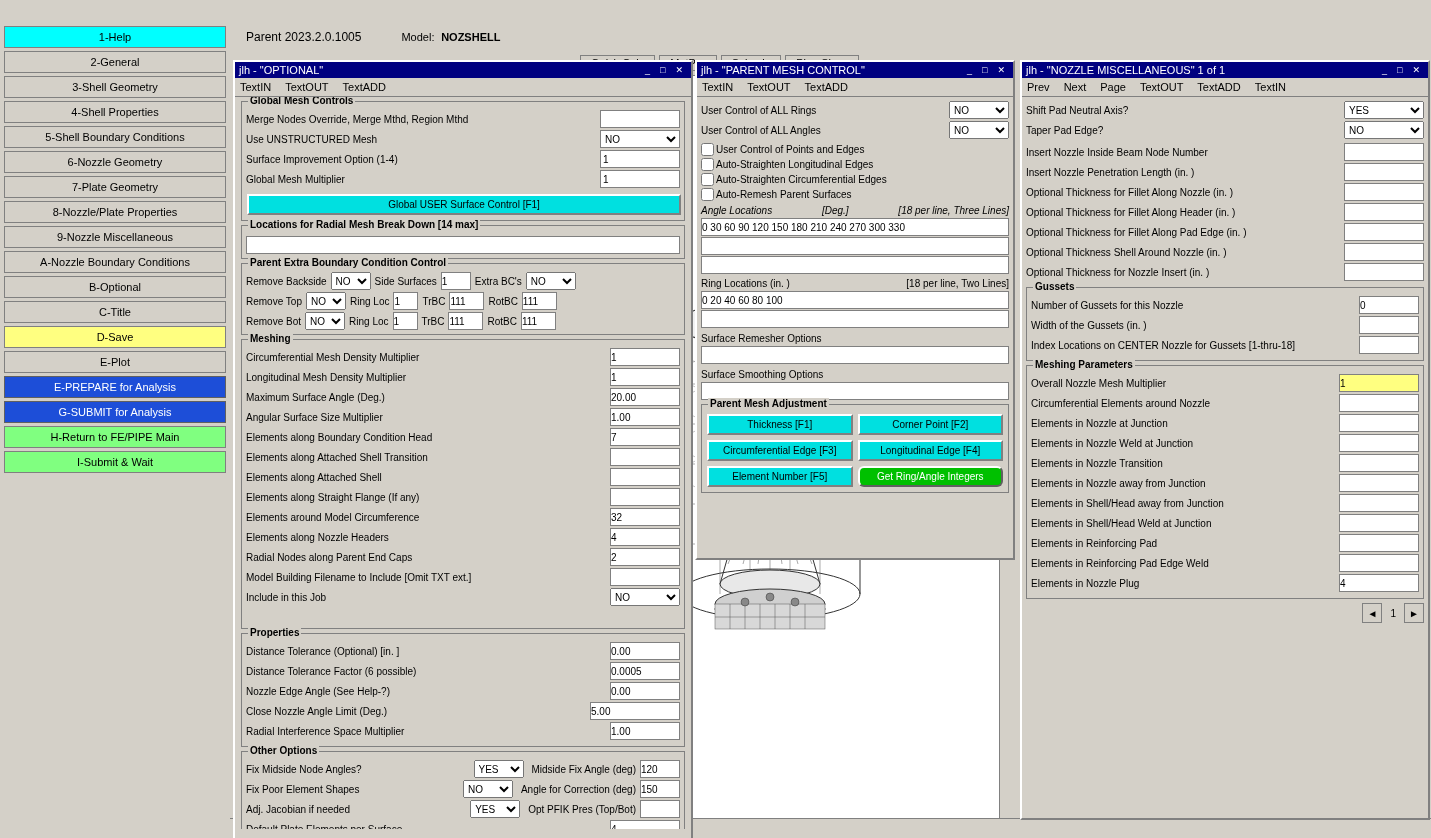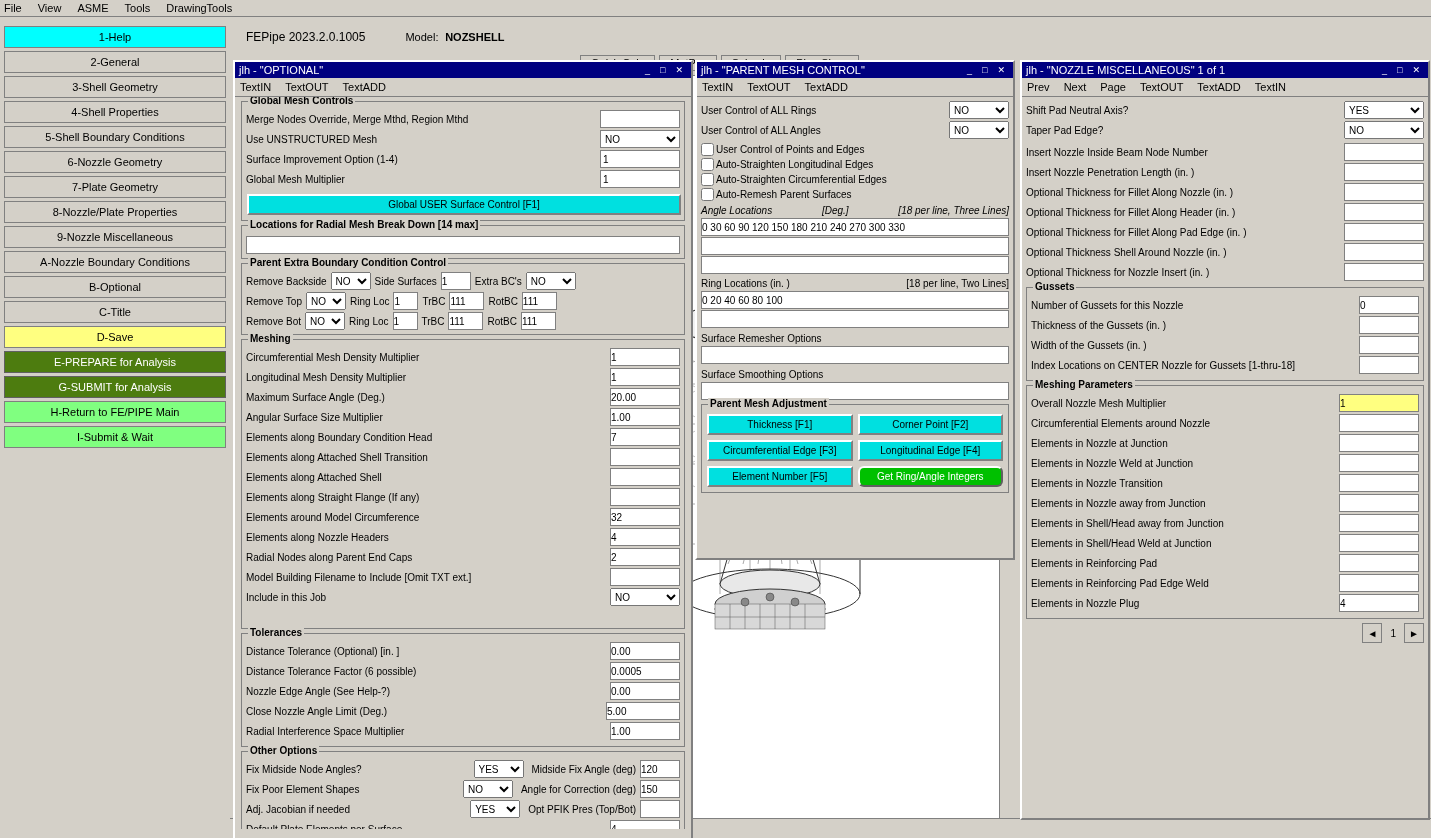--- a/index.html
+++ b/index.html
@@ -10,21 +10,21 @@
     
     
     .menubar { background: #d4d0c8; padding: 2px 4px; display: flex; gap: 16px; border-bottom: 1px solid #808080; }
     .menubar span { cursor: pointer; font-size: 11px; }
     
     
     .sidebar { position: absolute; top: 22px; left: 0; width: 230px; bottom: 0; background: #d4d0c8; padding: 4px; }
     
     .sidebar-btn { display: block; width: 100%; text-align: center; padding: 4px 2px; margin-bottom: 3px; border: 1px solid #808080; cursor: pointer; font-size: 11px; background: #d4d0c8; }
     .sidebar-btn.cyan { background: #00ffff; border: 1px solid #808080; }
-    .sidebar-btn.green { background: #4d7c0f; color: white; border: 1px solid #606060; }
+    .sidebar-btn.green { background: #1d4ed8; color: white; border: 1px solid #606060; }
     .sidebar-btn.green-light { background: #80ff80; border: 1px solid #808080; }
     .sidebar-btn.yellow { background: #ffff80; border: 1px solid #808080; }
     
     
     .title-area { position: absolute; top: 22px; left: 230px; right: 0; height: 30px; background: #d4d0c8; display: flex; align-items: center; padding: 0 16px; gap: 40px; }
     
     
     .toolbar { position: absolute; top: 50px; left: 230px; right: 0; height: 30px; background: #d4d0c8; display: flex; align-items: center; gap: 4px; padding: 2px 8px; }
     .toolbar-btn { padding: 2px 12px; border: 1px solid #808080; background: #d4d0c8; cursor: pointer; }
     
@@ -56,50 +56,44 @@
     .view-3d { position: absolute; top: 80px; left: 540px; width: 460px; height: 758px; background: white; border: 1px solid #808080; display: flex; align-items: center; justify-content: center; }
     
     input[type="text"], input[type="number"] { font-size: 10px; }
     select { font-size: 10px; }
   </style>
 </head>
 <body>
 
 <div class="app-window">
 
-  <div class="menubar">
-    <span>File</span>
-    <span>View</span>
-    <span>ASME</span>
-    <span>Tools</span>
-    <span>DrawingTools</span>
-  </div>
 
   <div class="sidebar">
     <button class="sidebar-btn cyan">1-Help</button>
     <button class="sidebar-btn">2-General</button>
     <button class="sidebar-btn">3-Shell  Geometry</button>
     <button class="sidebar-btn">4-Shell  Properties</button>
     <button class="sidebar-btn">5-Shell  Boundary Conditions</button>
     <button class="sidebar-btn">6-Nozzle Geometry</button>
     <button class="sidebar-btn">7-Plate  Geometry</button>
     <button class="sidebar-btn">8-Nozzle/Plate Properties</button>
     <button class="sidebar-btn">9-Nozzle Miscellaneous</button>
     <button class="sidebar-btn">A-Nozzle Boundary Conditions</button>
     <button class="sidebar-btn">B-Optional</button>
     <button class="sidebar-btn">C-Title</button>
     <button class="sidebar-btn yellow">D-Save</button>
+    <button class="sidebar-btn">E-Plot</button>
     <button class="sidebar-btn green">E-PREPARE for Analysis</button>
     <button class="sidebar-btn green">G-SUBMIT for Analysis</button>
     <button class="sidebar-btn green-light">H-Return to FE/PIPE Main</button>
     <button class="sidebar-btn green-light">I-Submit &amp; Wait</button>
   </div>
 
   <div class="title-area">
-    <span style="font-size:12px;">FEPipe 2023.2.0.1005</span>
+    <span style="font-size:12px;">Parent 2023.2.0.1005</span>
     <span style="font-size:12px;">
       <span>Model:</span>&nbsp;&nbsp;<strong>NOZSHELL</strong>
     </span>
   </div>
 
   <div class="toolbar" style="position:absolute;top:50px;left:230px;right:0;height:25px;background:#d4d0c8;display:flex;align-items:center;gap:4px;padding:2px 350px;">
     <button class="toolbar-btn" style="padding:1px 10px;font-size:11px;">Quick Calc</button>
     <button class="toolbar-btn" style="padding:1px 10px;font-size:11px;">MatPro</button>
     <button class="toolbar-btn" style="padding:1px 10px;font-size:11px;">Seismic</button>
     <button class="toolbar-btn" style="padding:1px 10px;font-size:11px;">Pipe Sizes</button>
@@ -308,36 +302,36 @@
           <span class="form-label">Model Building Filename to Include [Omit TXT ext.]</span>
           <input type="text" value="" style="width: 70px; height: 18px; border: 1px solid rgb(128, 128, 128); font-size: 10px;">
         </div>
         <div class="form-row">
           <span class="form-label">Include in this Job</span>
           <select style="width:70px;height:18px;font-size:10px;"><option>NO</option><option>YES</option></select>
         </div>
       </div>
 
       <div class="group-box" style="border:1px solid #808080;margin-bottom:4px;padding:8px 4px 4px 4px;position:relative;">
-        <span class="group-label" style="position:absolute;top:-7px;left:6px;background:#d4d0c8;padding:0 2px;font-size:10px;font-weight:bold;">Tolerances</span>
+        <span class="group-label" style="position:absolute;top:-7px;left:6px;background:#d4d0c8;padding:0 2px;font-size:10px;font-weight:bold;">Properties</span>
         <div class="form-row">
           <span class="form-label">Distance Tolerance (Optional) [in. ]</span>
           <input type="text" value="0.00" style="width: 70px; height: 18px; border: 1px solid rgb(128, 128, 128); font-size: 10px;">
         </div>
         <div class="form-row">
           <span class="form-label">Distance Tolerance Factor (6 possible)</span>
           <input type="text" value="0.0005" style="width: 70px; height: 18px; border: 1px solid rgb(128, 128, 128); font-size: 10px;">
         </div>
         <div class="form-row">
           <span class="form-label">Nozzle Edge Angle (See Help-?)</span>
           <input type="text" value="0.00" style="width: 70px; height: 18px; border: 1px solid rgb(128, 128, 128); font-size: 10px;">
         </div>
         <div class="form-row">
           <span class="form-label">Close Nozzle Angle Limit    (Deg.)</span>
-          <input type="text" value="5.00" style="width: 74px; height: 18px; border: 1px solid rgb(128, 128, 128); font-size: 10px;">
+          <input type="text" value="5.00" style="width: 90px; height: 18px; border: 1px solid rgb(128, 128, 128); font-size: 10px;">
         </div>
         <div class="form-row">
           <span class="form-label">Radial Interference Space Multiplier</span>
           <input type="text" value="1.00" style="width: 70px; height: 18px; border: 1px solid rgb(128, 128, 128); font-size: 10px;">
         </div>
       </div>
 
       <div class="group-box" style="border:1px solid #808080;margin-bottom:4px;padding:8px 4px 4px 4px;position:relative;">
         <span class="group-label" style="position:absolute;top:-7px;left:6px;background:#d4d0c8;padding:0 2px;font-size:10px;font-weight:bold;">Other Options</span>
         <div style="display:flex;align-items:center;gap:4px;margin-bottom:2px;">
@@ -511,24 +505,20 @@
         <input type="text" value="" style="width: 80px; height: 18px; border: 1px solid rgb(128, 128, 128); font-size: 10px;">
       </div>
 
       <div class="group-box" style="border:1px solid #808080;margin-bottom:4px;padding:8px 4px 4px 4px;position:relative;">
         <span class="group-label" style="position:absolute;top:-7px;left:6px;background:#d4d0c8;padding:0 2px;font-size:10px;font-weight:bold;">Gussets</span>
         <div class="form-row">
           <span class="form-label">Number of Gussets for this Nozzle</span>
           <input type="text" value="0" style="width: 60px; height: 18px; border: 1px solid rgb(128, 128, 128); font-size: 10px;">
         </div>
         <div class="form-row">
-          <span class="form-label">Thickness of the Gussets (in. )</span>
-          <input type="text" value="" style="width: 60px; height: 18px; border: 1px solid rgb(128, 128, 128); font-size: 10px;">
-        </div>
-        <div class="form-row">
           <span class="form-label">Width of the Gussets (in. )</span>
           <input type="text" value="" style="width: 60px; height: 18px; border: 1px solid rgb(128, 128, 128); font-size: 10px;">
         </div>
         <div class="form-row">
           <span class="form-label">Index Locations on CENTER Nozzle for Gussets [1-thru-18]</span>
           <input type="text" value="" style="width: 60px; height: 18px; border: 1px solid rgb(128, 128, 128); font-size: 10px;">
         </div>
       </div>
 
       <div class="group-box" style="border:1px solid #808080;margin-bottom:4px;padding:8px 4px 4px 4px;position:relative;">

